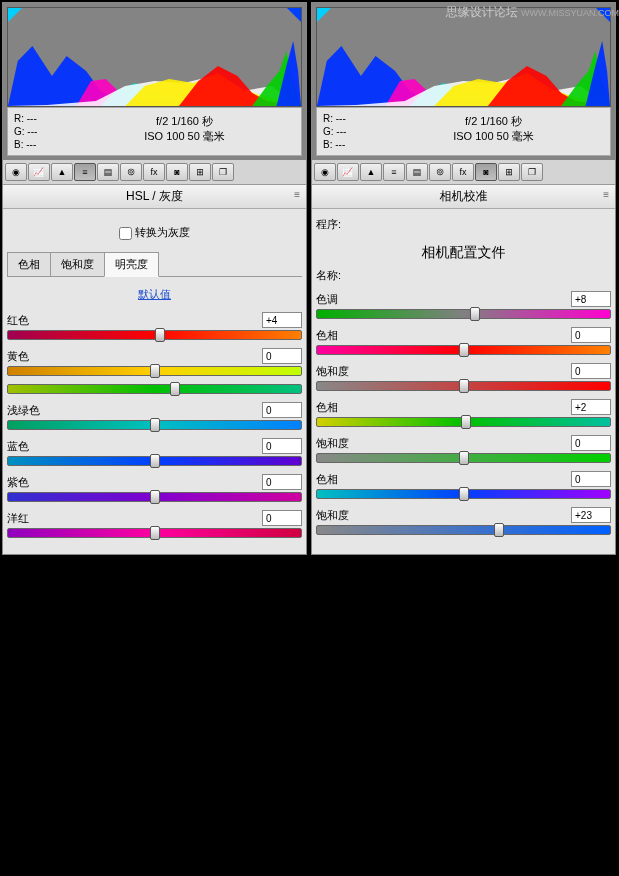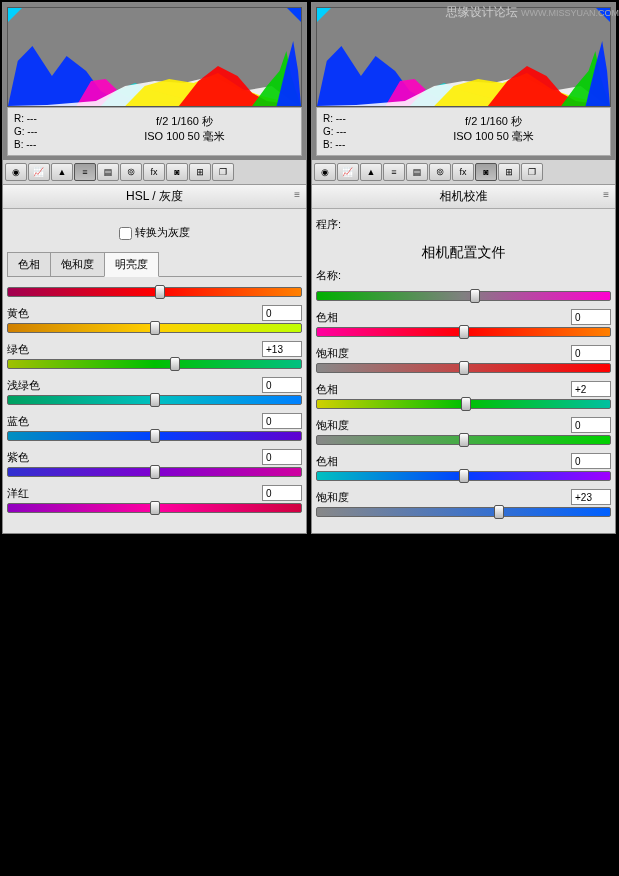--- a/index.html
+++ b/index.html
@@ -97,40 +97,41 @@
   <div class="content">
     <div class="checkbox-row">
       <input type="checkbox" style="">
       <span>转换为灰度</span>
     </div>
     <div class="tabs">
       <div class="tab">色相</div>
       <div class="tab">饱和度</div>
       <div class="tab active">明亮度</div>
     </div>
+    <div class="default-link">默认值</div>
     <div id="left-sliders">
         <div class="slider-row">
+    <div class="slider-head">
+      <span class="slider-label">红色</span>
+      <input class="slider-val" value="+4" style="">
+    </div>
     <div class="slider-track" style="background:linear-gradient(90deg,#a00050,#ff0000,#ff8000)">
       <div class="slider-handle" style="left:52%"></div>
     </div>
   </div>
         <div class="slider-row">
     <div class="slider-head">
       <span class="slider-label">黄色</span>
       <input class="slider-val" value="0" style="">
     </div>
     <div class="slider-track" style="background:linear-gradient(90deg,#d08000,#ffd000,#c0ff00)">
       <div class="slider-handle" style="left:50%"></div>
     </div>
   </div>
         <div class="slider-row">
-    <div class="slider-head">
-      <span class="slider-label">绿色</span>
-      <input class="slider-val" value="+13" style="">
-    </div>
     <div class="slider-track" style="background:linear-gradient(90deg,#a0c000,#00c000,#00c080)">
       <div class="slider-handle" style="left:57%"></div>
     </div>
   </div>
         <div class="slider-row">
     <div class="slider-head">
       <span class="slider-label">浅绿色</span>
       <input class="slider-val" value="0" style="">
     </div>
     <div class="slider-track" style="background:linear-gradient(90deg,#00a060,#00c0c0,#0080ff)">
@@ -218,20 +219,24 @@
   <div class="content">
     <div class="form-row">
       <div class="form-label">程序:</div>
     </div>
     <div class="group-title">相机配置文件</div>
     <div class="form-row">
       <div class="form-label">名称:</div>
     </div>
     <div id="right-groups">
         <div class="slider-row">
+    <div class="slider-head">
+      <span class="slider-label">色调</span>
+      <input class="slider-val" value="+8" style="">
+    </div>
     <div class="slider-track" style="background:linear-gradient(90deg,#00b000,#808080,#ff00d0)">
       <div class="slider-handle" style="left:54%"></div>
     </div>
   </div>
         <div class="slider-row">
     <div class="slider-head">
       <span class="slider-label">色相</span>
       <input class="slider-val" value="0" style="">
     </div>
     <div class="slider-track" style="background:linear-gradient(90deg,#ff00a0,#ff0000,#ff8000)">

